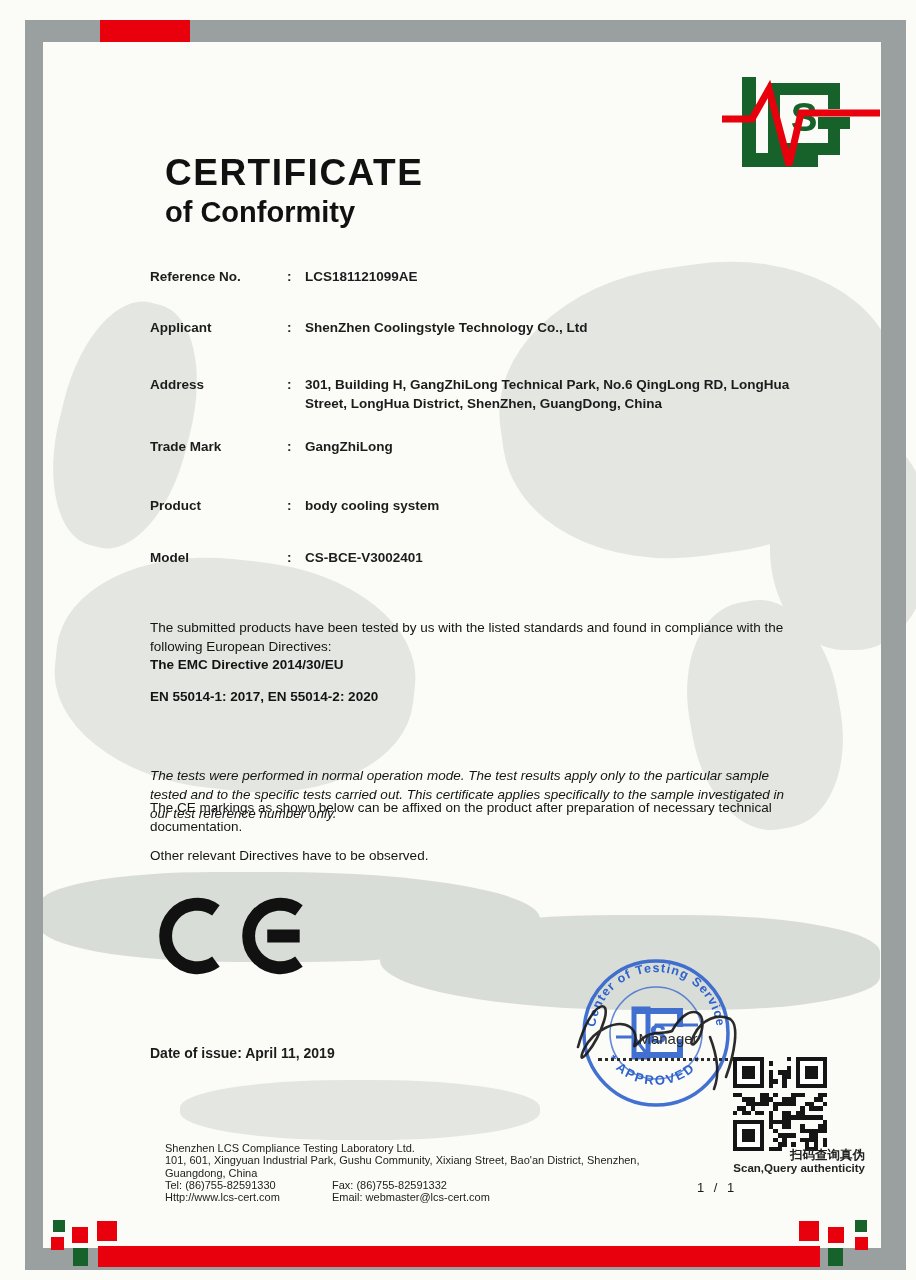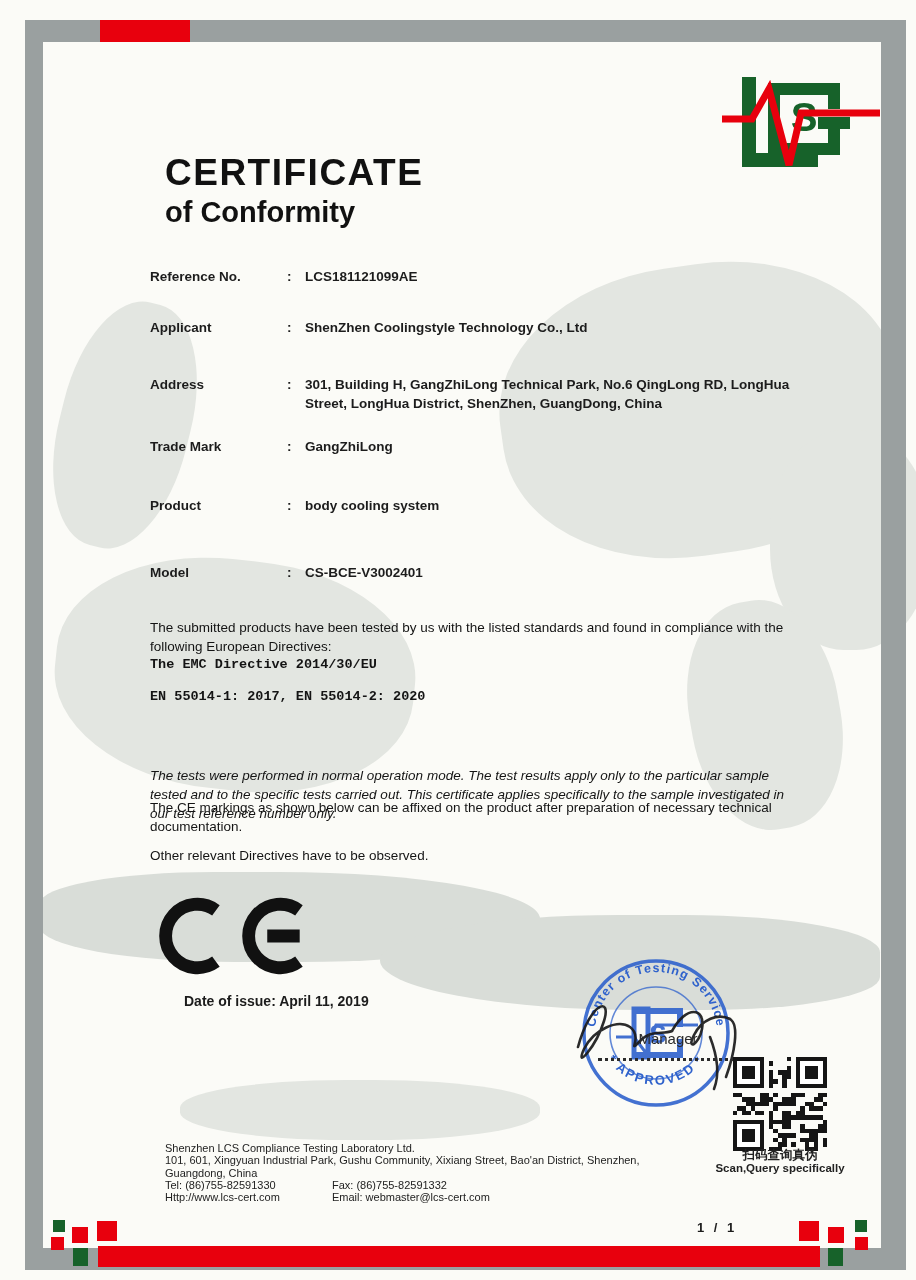--- a/index.html
+++ b/index.html
@@ -20,28 +20,28 @@
   
   .title-main{font-size:37px;font-weight:700;letter-spacing:1.5px;color:#111;margin-top:16px;}
   .title-sub{font-size:29px;font-weight:700;color:#111;margin-top:2px;}
   
   .field-row{position:absolute;left:150px;width:660px;display:flex;font-size:13.5px;font-weight:700;line-height:1.4;}
   .field-label{width:137px;flex:0 0 137px;}
   .field-colon{width:18px;flex:0 0 18px;}
   .field-value{width:485px;}
   
   .para{position:absolute;left:150px;width:645px;font-size:13.5px;line-height:1.42;color:#141414;}
-  .para.bold{font-weight:700;font-family:Liberation Mono, monospace;}
+  .para.bold{font-weight:700;}
   
   .footer{position:absolute;left:165px;top:1142px;width:540px;font-size:11px;line-height:12.3px;color:#222;}
   .footer .cols{display:flex;}
   .footer .col1{width:167px;flex:0 0 167px;}
-  .qr-cap{position:absolute;width:170px;text-align:center;font-weight:700;color:#222;}
-  .pagenum{position:absolute;left:697px;top:1220px;font-size:13px;font-weight:700;letter-spacing:3px;}
-  .date-line{position:absolute;left:150px;top:993px;font-size:14px;font-weight:700;margin-left:34px;}
+  .qr-cap{position:absolute;width:170px;text-align:right;font-weight:700;color:#222;}
+  .pagenum{position:absolute;left:697px;top:1180px;font-size:13px;font-weight:400;letter-spacing:3px;}
+  .date-line{position:absolute;left:150px;top:1045px;font-size:14px;font-weight:700;}
   
   .manager{position:absolute;left:598px;top:1030px;width:140px;text-align:center;font-size:15px;color:#2b2b2b;}
   .dotline{position:absolute;left:598px;top:1058px;width:138px;border-bottom:3px dotted #2b2b2b;}
 </style>
 </head>
 <body>
 
 <div>
   <div class="blob" style="left:500px;top:265px;width:400px;height:290px;transform:rotate(-8deg);"></div>
   <div class="blob" style="left:770px;top:430px;width:160px;height:220px;"></div>
@@ -111,21 +111,21 @@
 <div class="field-row" style="top:438px;">
   <span class="field-label">Trade Mark</span>
   <span class="field-colon">:</span>
   <span class="field-value">GangZhiLong</span>
 </div>
 <div class="field-row" style="top:497px;">
   <span class="field-label">Product</span>
   <span class="field-colon">:</span>
   <span class="field-value">body cooling system</span>
 </div>
-<div class="field-row" style="top:564px;">
+<div class="field-row" style="top:549px;">
   <span class="field-label">Model</span>
   <span class="field-colon">:</span>
   <span class="field-value">CS-BCE-V3002401</span>
 </div>
 
 <div class="para" style="top:618px;">The submitted products have been tested by us with the listed standards and found in compliance with the following European Directives:</div>
 <div class="para bold" style="top:655px;">The EMC Directive 2014/30/EU</div>
 <div class="para bold" style="top:687px;">EN 55014-1: 2017, EN 55014-2: 2020</div>
 <div class="para" style="top:766px;font-style:italic;">The tests were performed in normal operation mode. The test results apply only to the particular sample tested and to the specific tests carried out. This certificate applies specifically to the sample investigated in our test reference number only.</div>
 <div class="para" style="top:798px;">The CE markings as shown below can be affixed on the product after preparation of necessary technical documentation.</div>
@@ -306,21 +306,21 @@
       <rect x="2" y="2" width="3" height="3" fill="#151515"></rect>
       <rect x="14" y="0" width="7" height="7" fill="#151515"></rect>
       <rect x="15" y="1" width="5" height="5" fill="#ffffff"></rect>
       <rect x="16" y="2" width="3" height="3" fill="#151515"></rect>
       <rect x="0" y="14" width="7" height="7" fill="#151515"></rect>
       <rect x="1" y="15" width="5" height="5" fill="#ffffff"></rect>
       <rect x="2" y="16" width="3" height="3" fill="#151515"></rect>
     </svg>
 </div>
 <div class="qr-cap" style="left:695px;top:1147px;font-size:12.5px;">扫码查询真伪</div>
-<div class="qr-cap" style="left:695px;top:1162px;font-size:11.5px;">Scan,Query specifically</div>
+<div class="qr-cap" style="left:695px;top:1162px;font-size:11.5px;">Scan,Query authenticity</div>
 
 <div class="pagenum">1 / 1</div>
 
 <div class="footer">
   <div>Shenzhen LCS Compliance Testing Laboratory Ltd.</div>
   <div>101, 601, Xingyuan Industrial Park, Gushu Community, Xixiang Street, Bao'an District, Shenzhen,</div>
   <div>Guangdong, China</div>
   <div class="cols">
     <span class="col1">Tel: (86)755-82591330</span>
     <span>Fax: (86)755-82591332</span>

